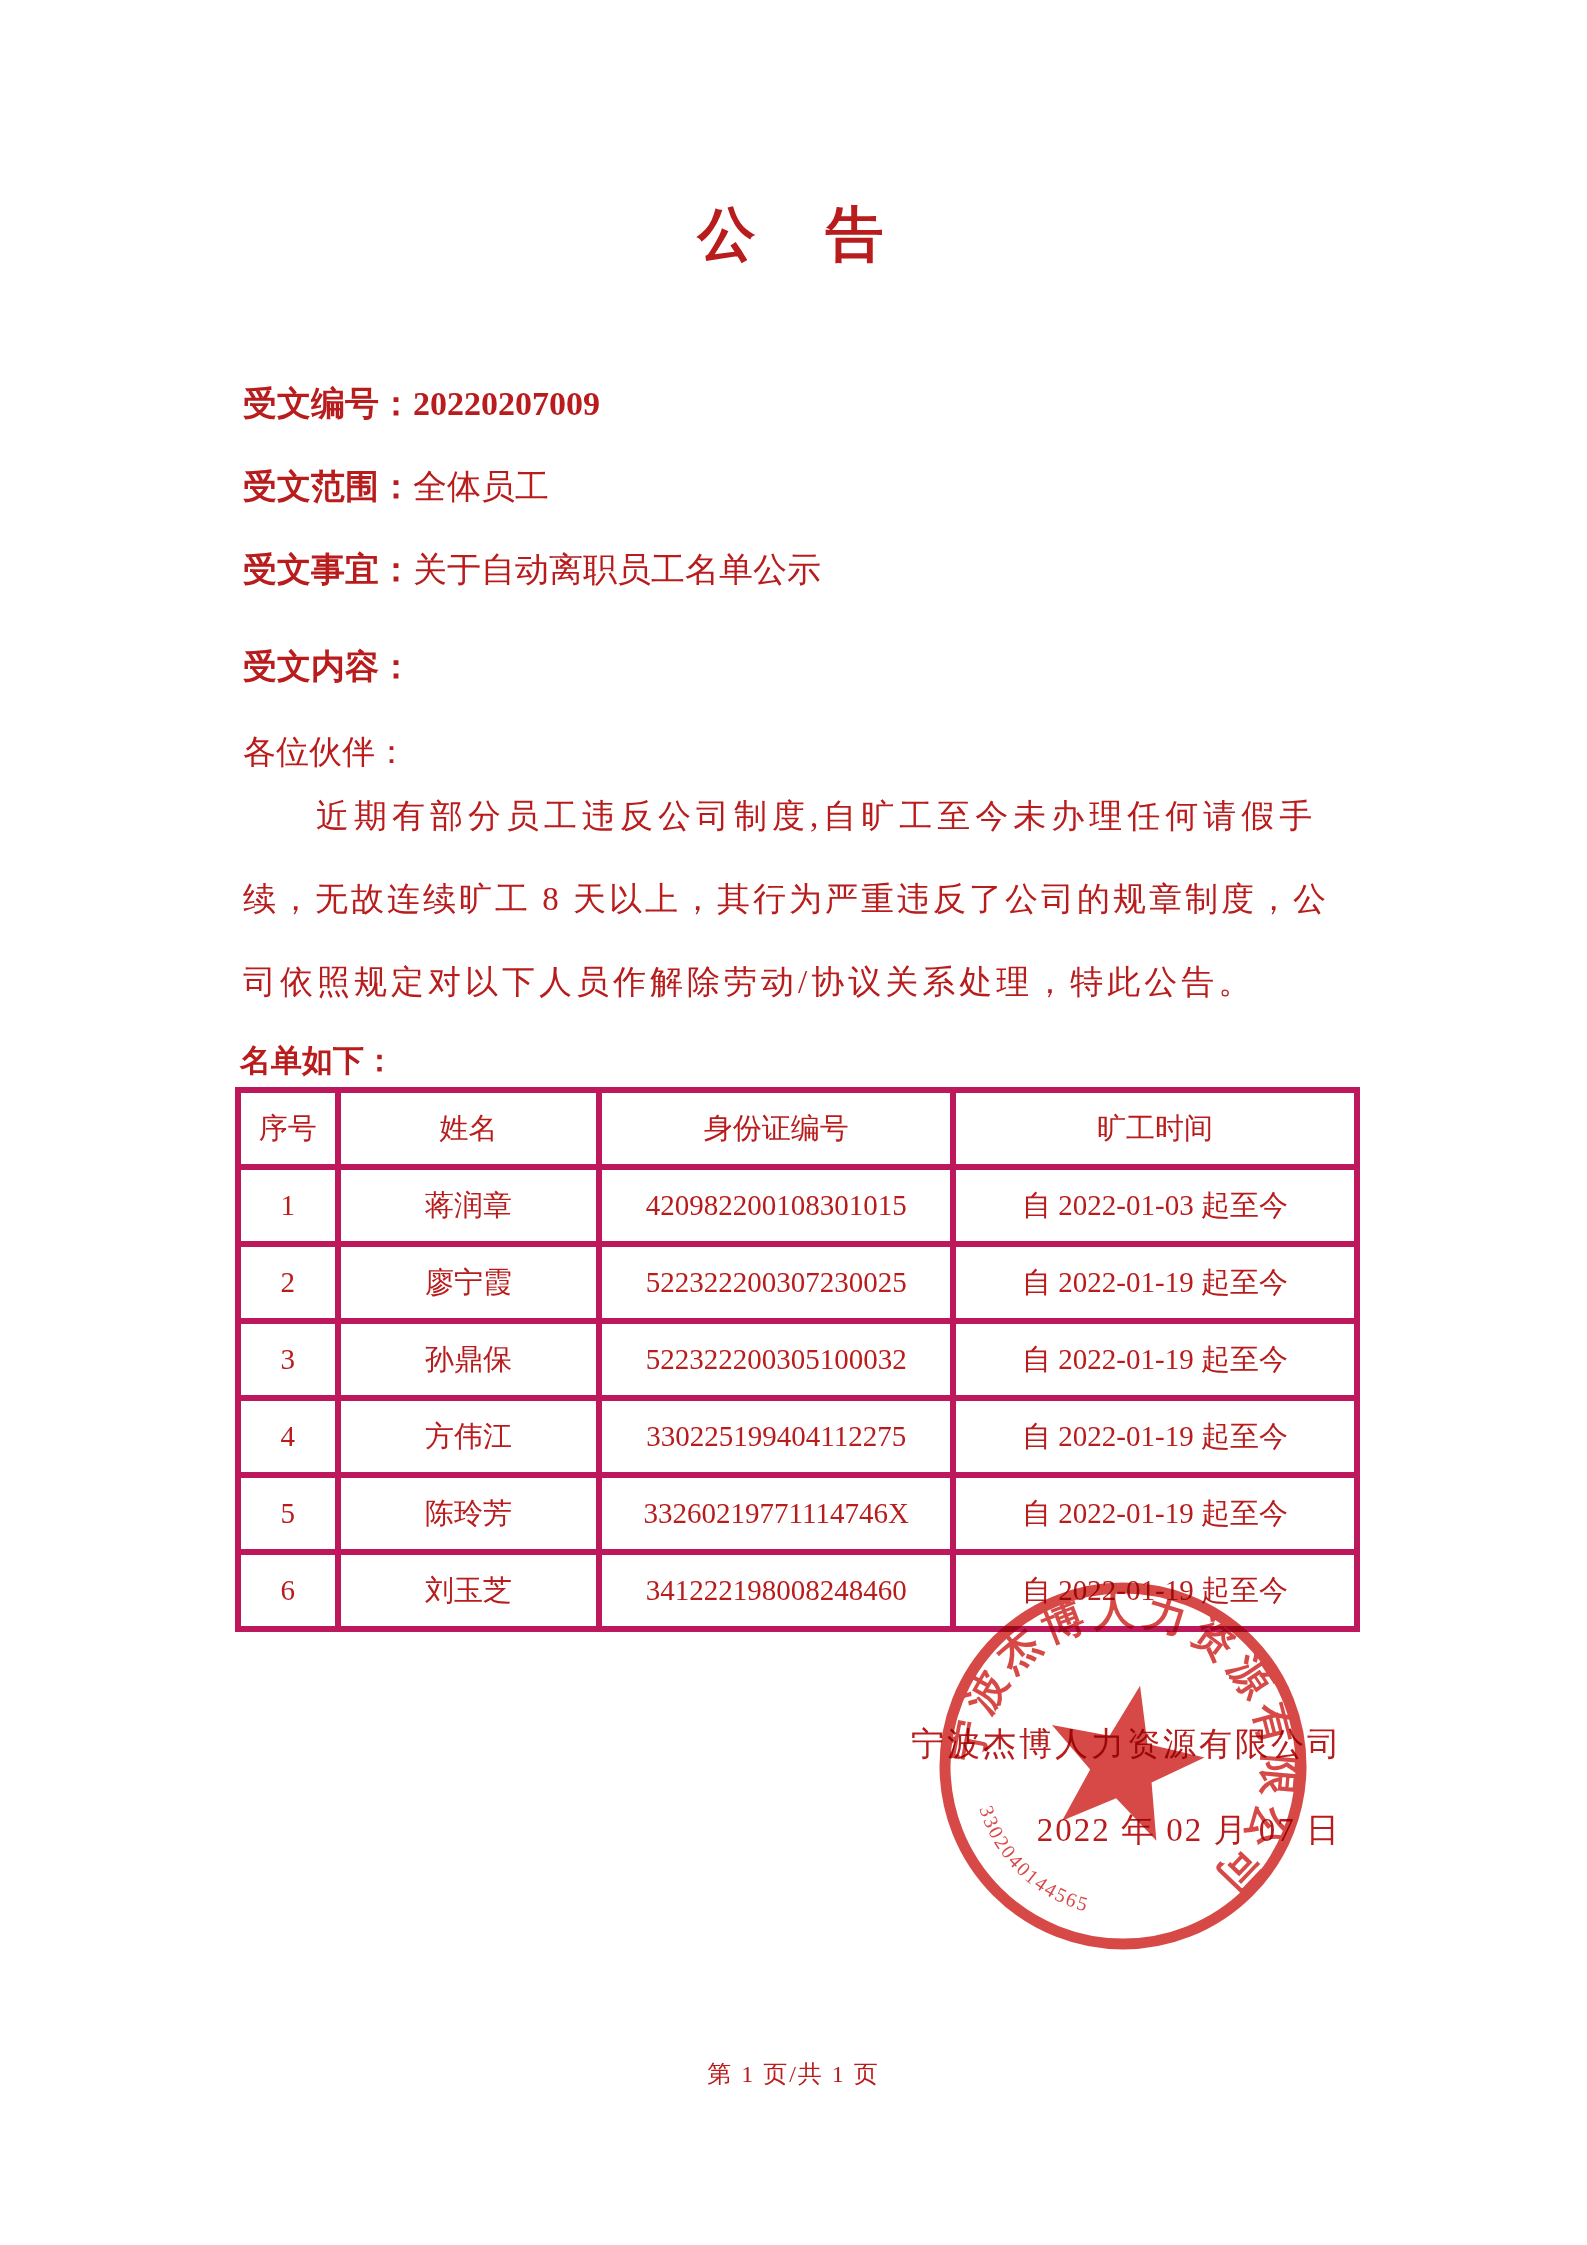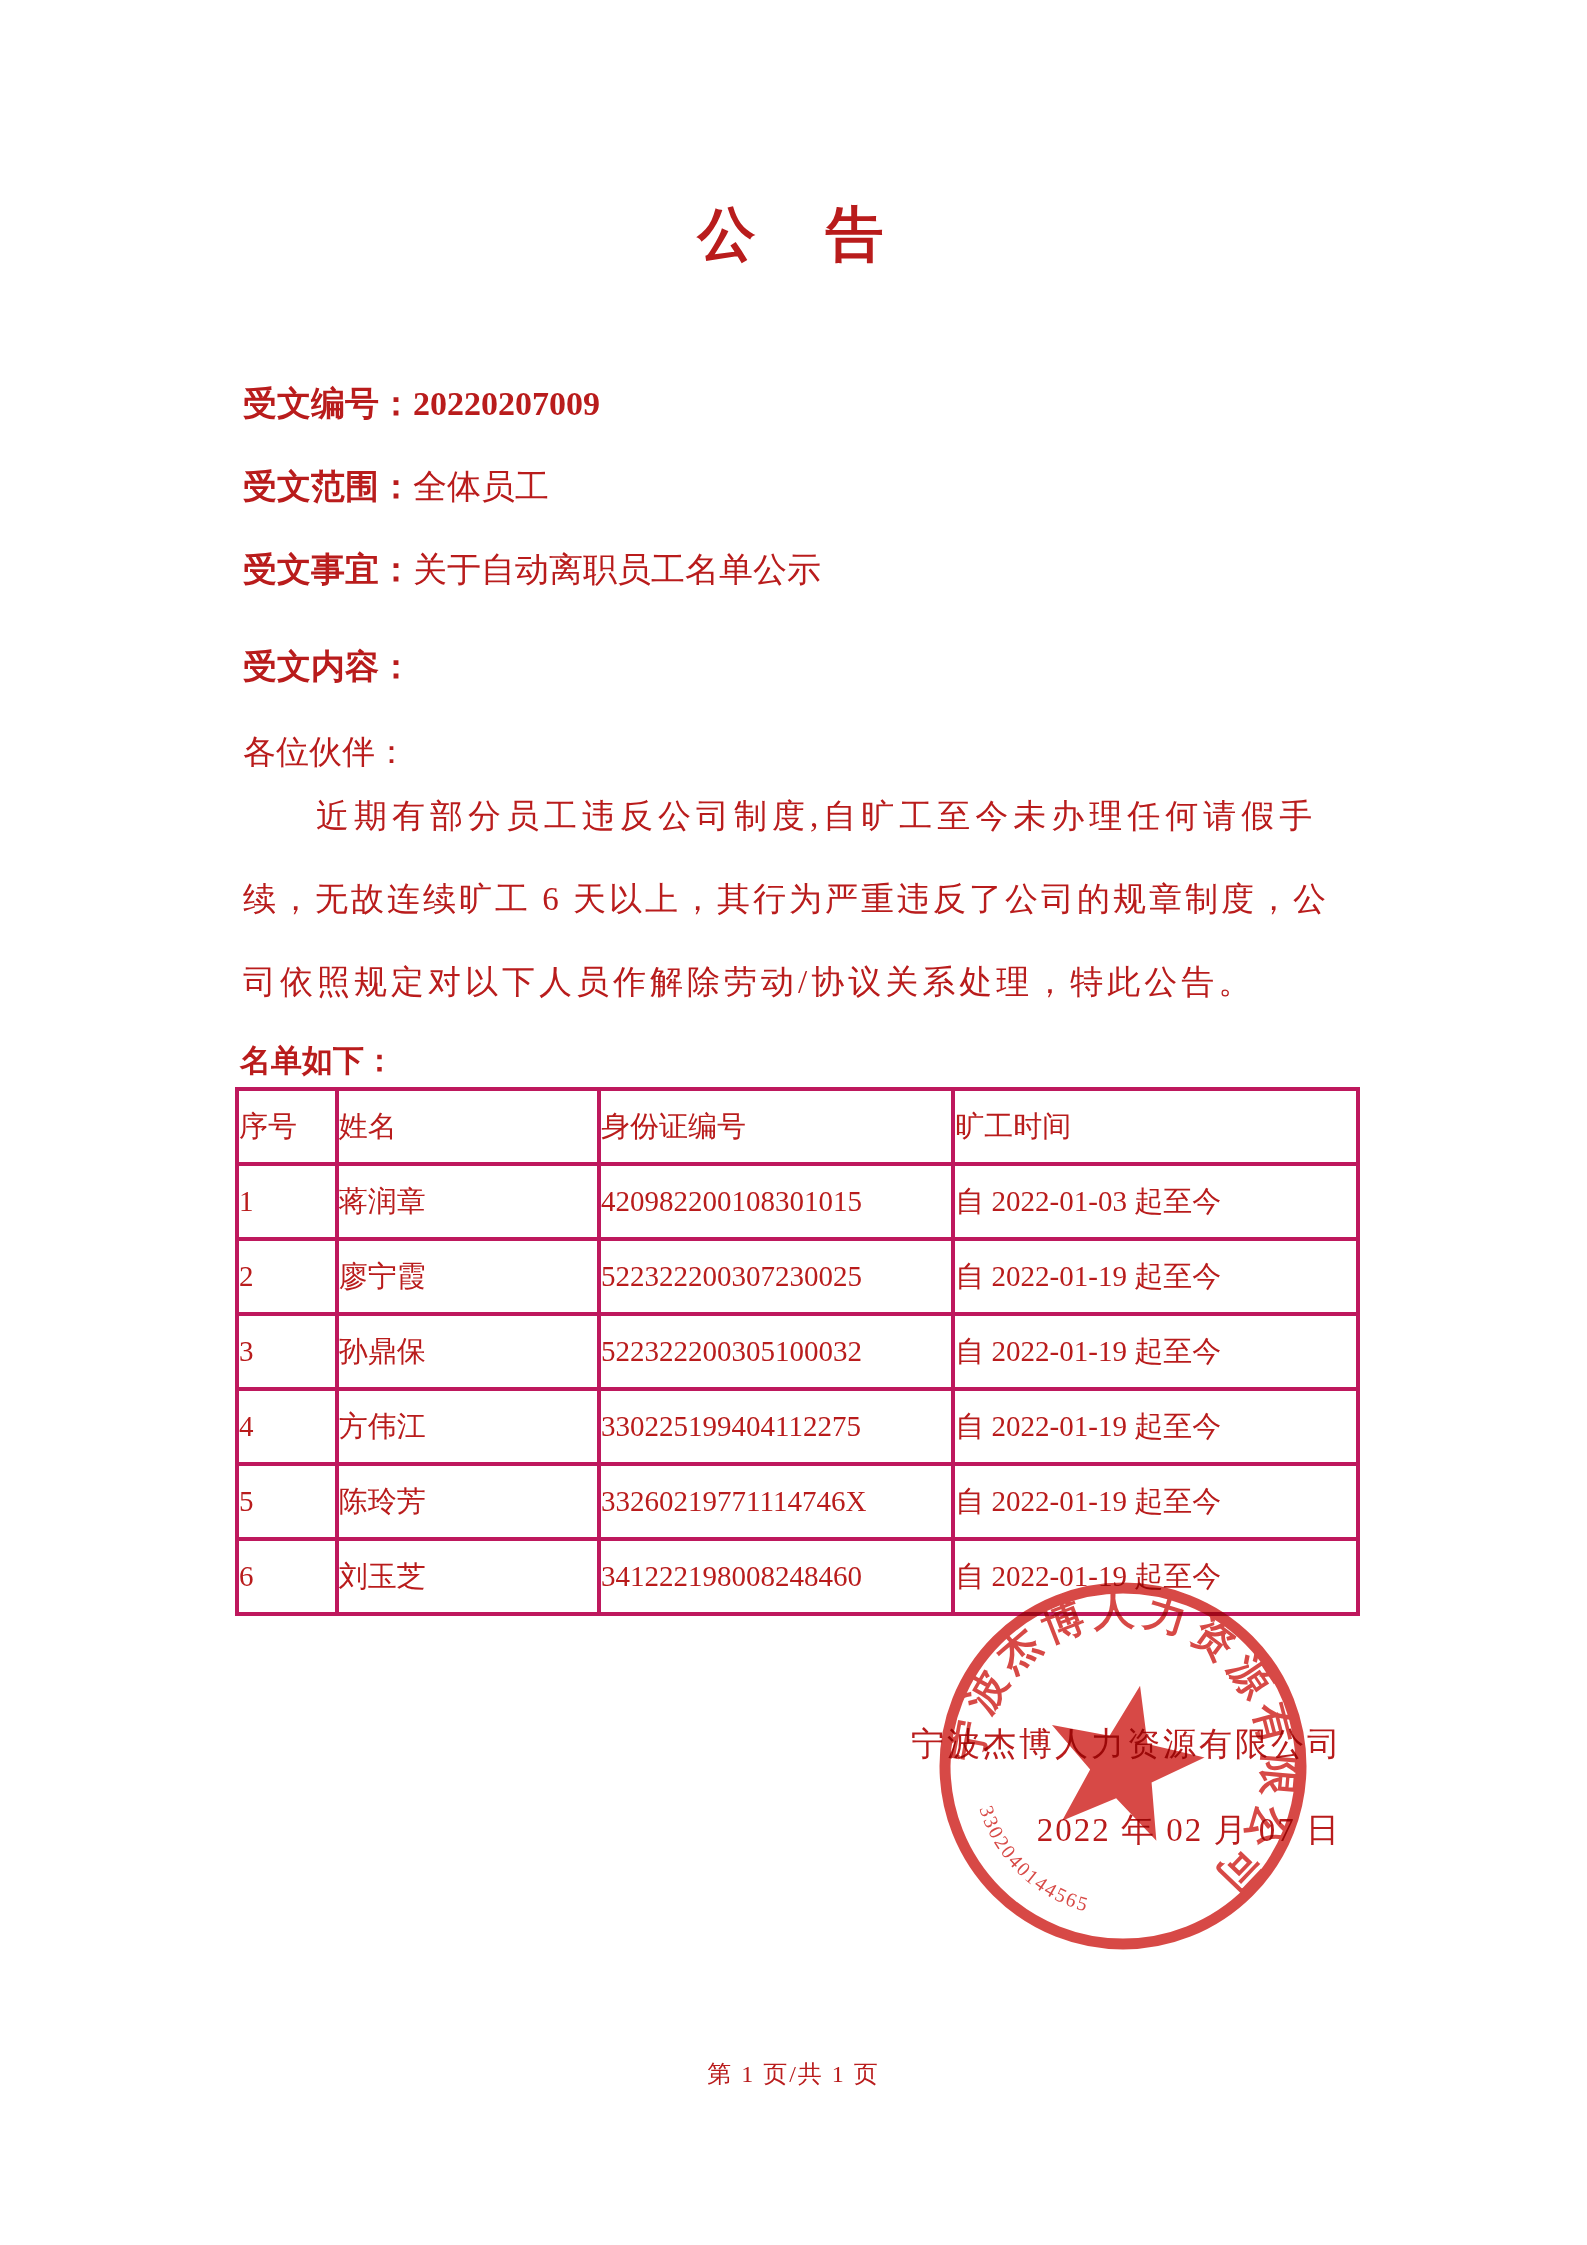--- a/index.html
+++ b/index.html
@@ -30,23 +30,23 @@
   .p1{top:794px;left:316px;letter-spacing:5px;}
   .p2{top:877px;left:243px;letter-spacing:3px;}
   .p3{top:960px;left:243px;letter-spacing:4px;}
   .list-label{position:absolute;left:240px;top:1040px;font-size:31px;font-weight:bold;}
   table.roster{
     position:absolute;left:235px;top:1087px;width:1125px;
     border-collapse:collapse;border:2px solid #000;
     table-layout:fixed;
   }
   table.roster th,table.roster td{
-    border:4px solid #be185d;
+    border:6px solid #be185d;
     height:71px;
-    text-align:left;vertical-align:middle;
+    text-align:center;vertical-align:middle;
     font-size:29px;font-weight:normal;
     padding:0;white-space:nowrap;overflow:visible;
   }
   .sig-company{
     position:absolute;top:1722px;right:244px;
     font-size:33px;letter-spacing:3px;white-space:nowrap;
   }
   .sig-date{
     position:absolute;top:1808px;right:246px;
     font-size:33px;letter-spacing:2px;white-space:nowrap;
@@ -79,21 +79,21 @@
   <div class="meta-line m3">
     <span class="meta-label">受文事宜：</span><span class="meta-value">关于自动离职员工名单公示</span>
   </div>
   <div class="meta-line m4">
     <span class="meta-label">受文内容：</span>
   </div>
 
   <div class="salutation">各位伙伴：</div>
 
   <div class="para-line p1">近期有部分员工违反公司制度,自旷工至今未办理任何请假手</div>
-  <div class="para-line p2">续，无故连续旷工 6 天以上，其行为严重违反了公司的规章制度，公</div>
+  <div class="para-line p2">续，无故连续旷工 8 天以上，其行为严重违反了公司的规章制度，公</div>
   <div class="para-line p3">司依照规定对以下人员作解除劳动/协议关系处理，特此公告。</div>
 
   <div class="list-label">名单如下：</div>
 
   <table class="roster">
     <colgroup>
       <col style="width:8.9%">
       <col style="width:23.4%">
       <col style="width:31.6%">
       <col style="width:36.1%">

